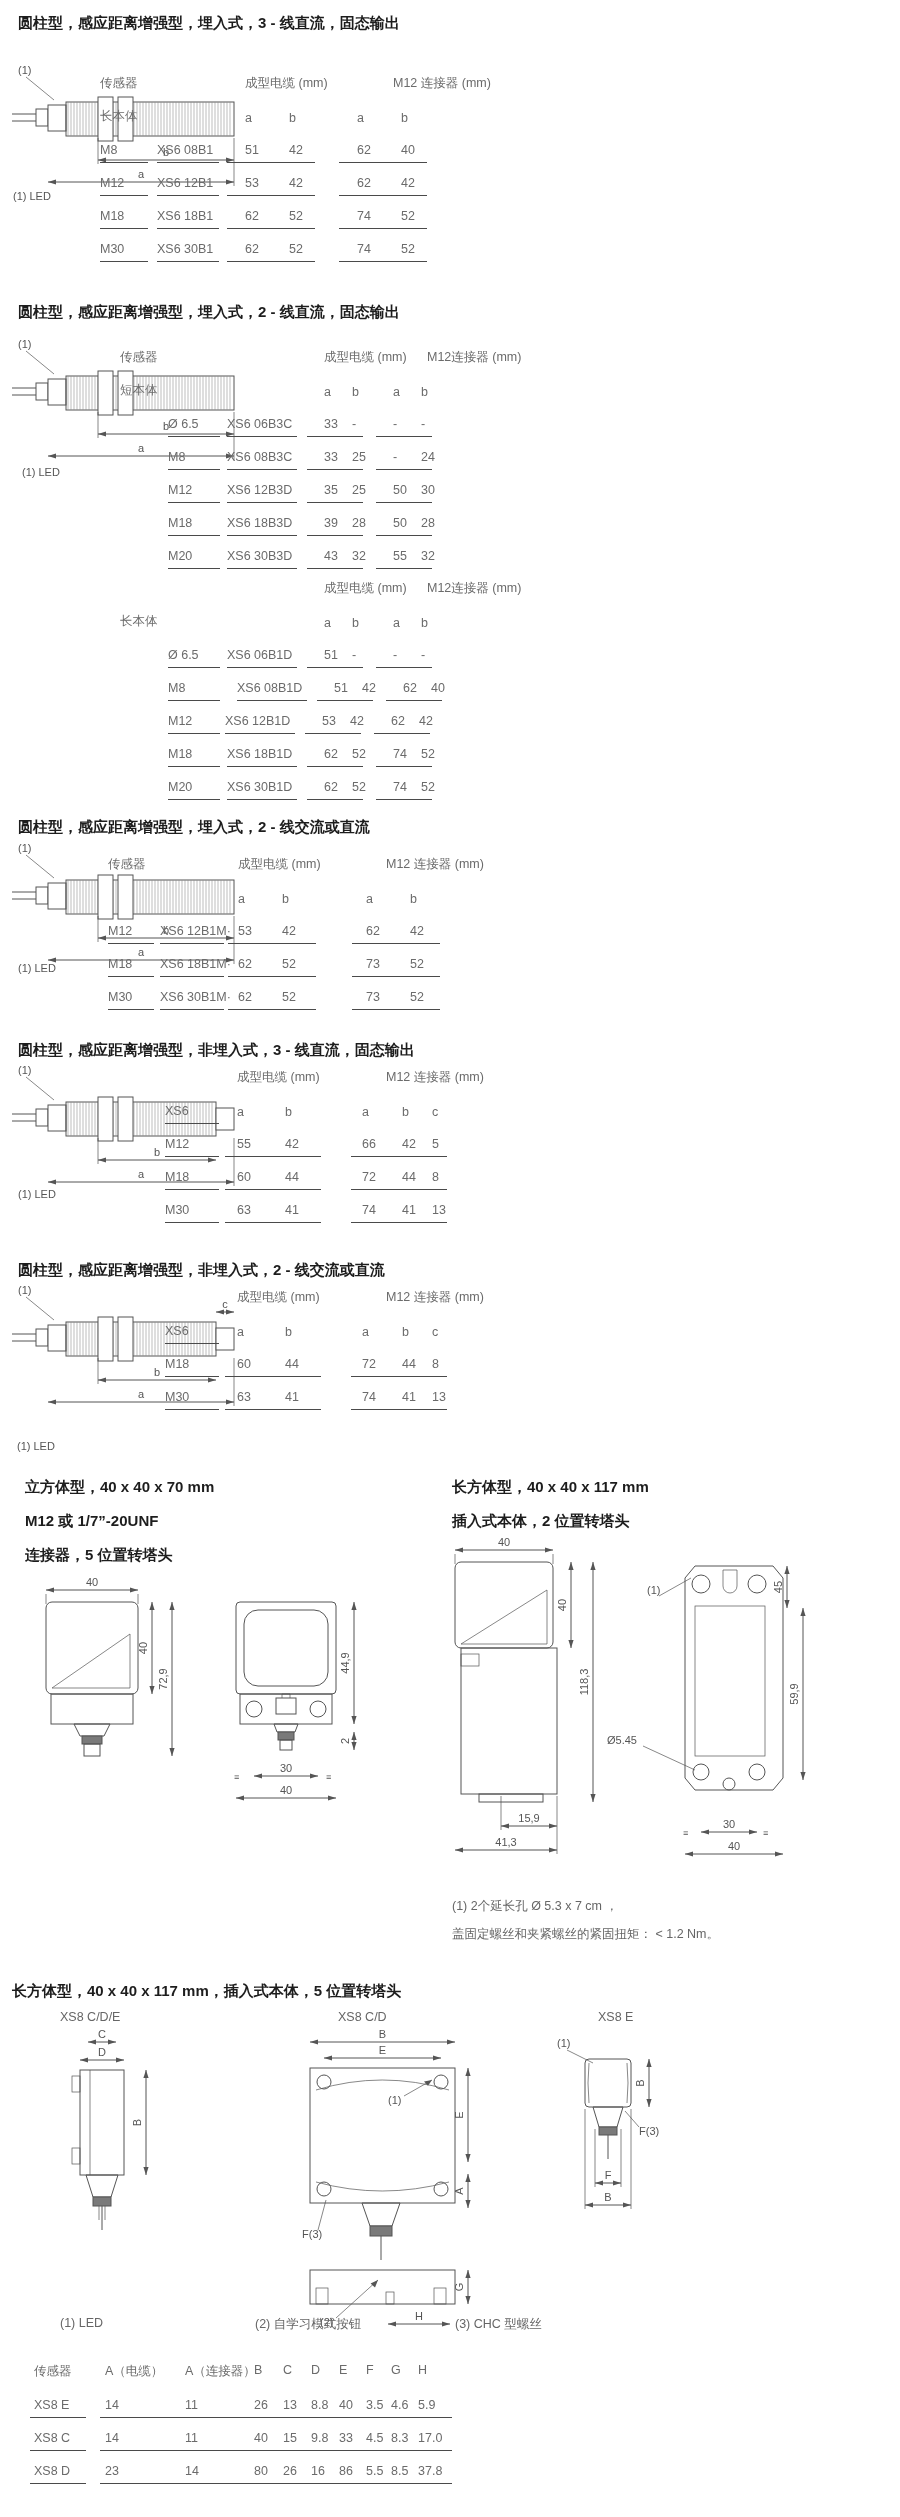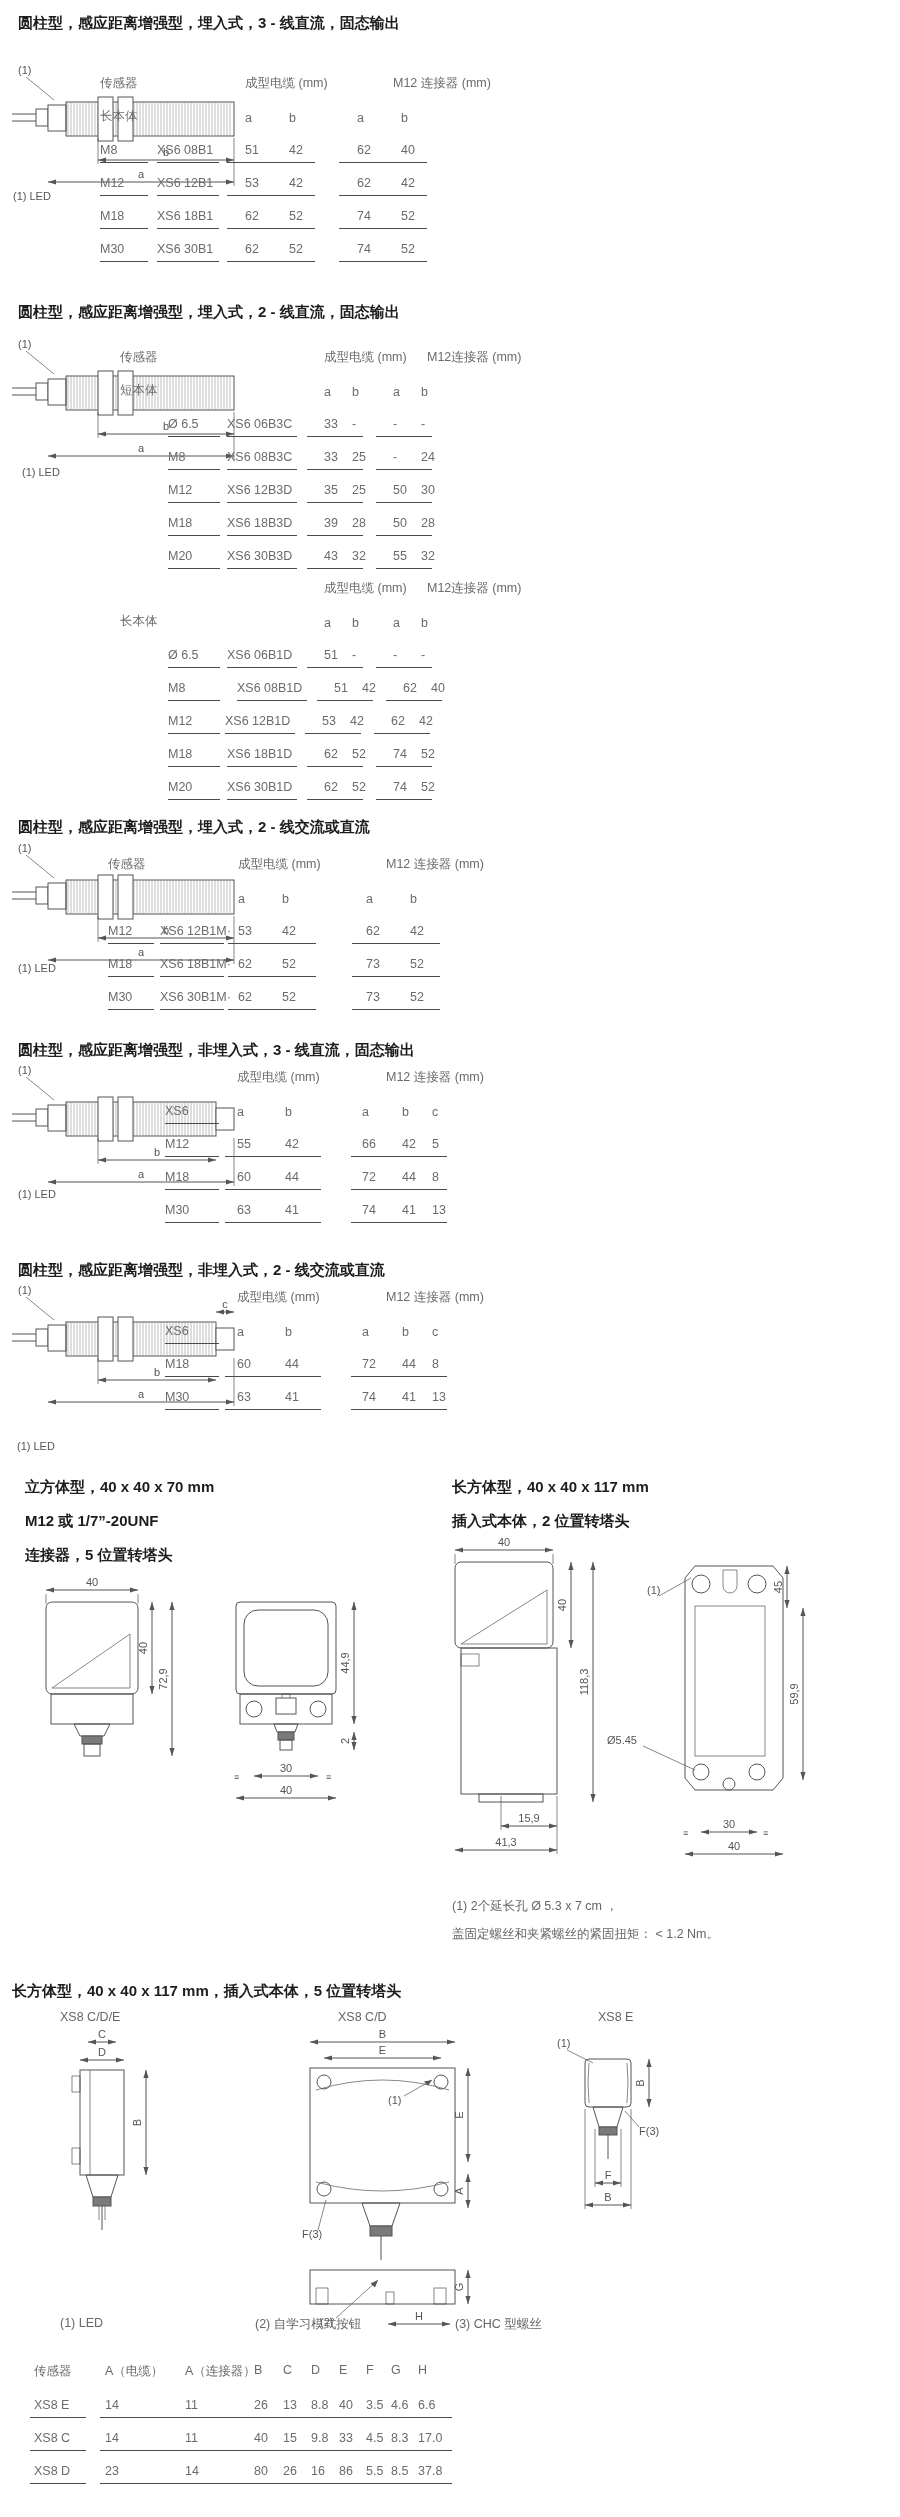--- a/index.html
+++ b/index.html
@@ -798,21 +798,21 @@
     <span class="cell" style="width:56px;padding-left:4px">XS8 E</span>
     <span class="cell grp" style="margin-left:14px">
           <i style="width:85px;padding-left:5px">14</i>
           <i style="width:69px;padding-left:0px">11</i>
           <i style="width:29px;padding-left:0px">26</i>
           <i style="width:28px;padding-left:0px">13</i>
           <i style="width:28px;padding-left:0px">8.8</i>
           <i style="width:27px;padding-left:0px">40</i>
           <i style="width:25px;padding-left:0px">3.5</i>
           <i style="width:27px;padding-left:0px">4.6</i>
-          <i style="width:34px;padding-left:0px">6.6</i>
+          <i style="width:34px;padding-left:0px">5.9</i>
         </span>
       </div>
       <div class="trow">
     <span class="cell" style="width:56px;padding-left:4px">XS8 C</span>
     <span class="cell grp" style="margin-left:14px">
           <i style="width:85px;padding-left:5px">14</i>
           <i style="width:69px;padding-left:0px">11</i>
           <i style="width:29px;padding-left:0px">40</i>
           <i style="width:28px;padding-left:0px">15</i>
           <i style="width:28px;padding-left:0px">9.8</i>

